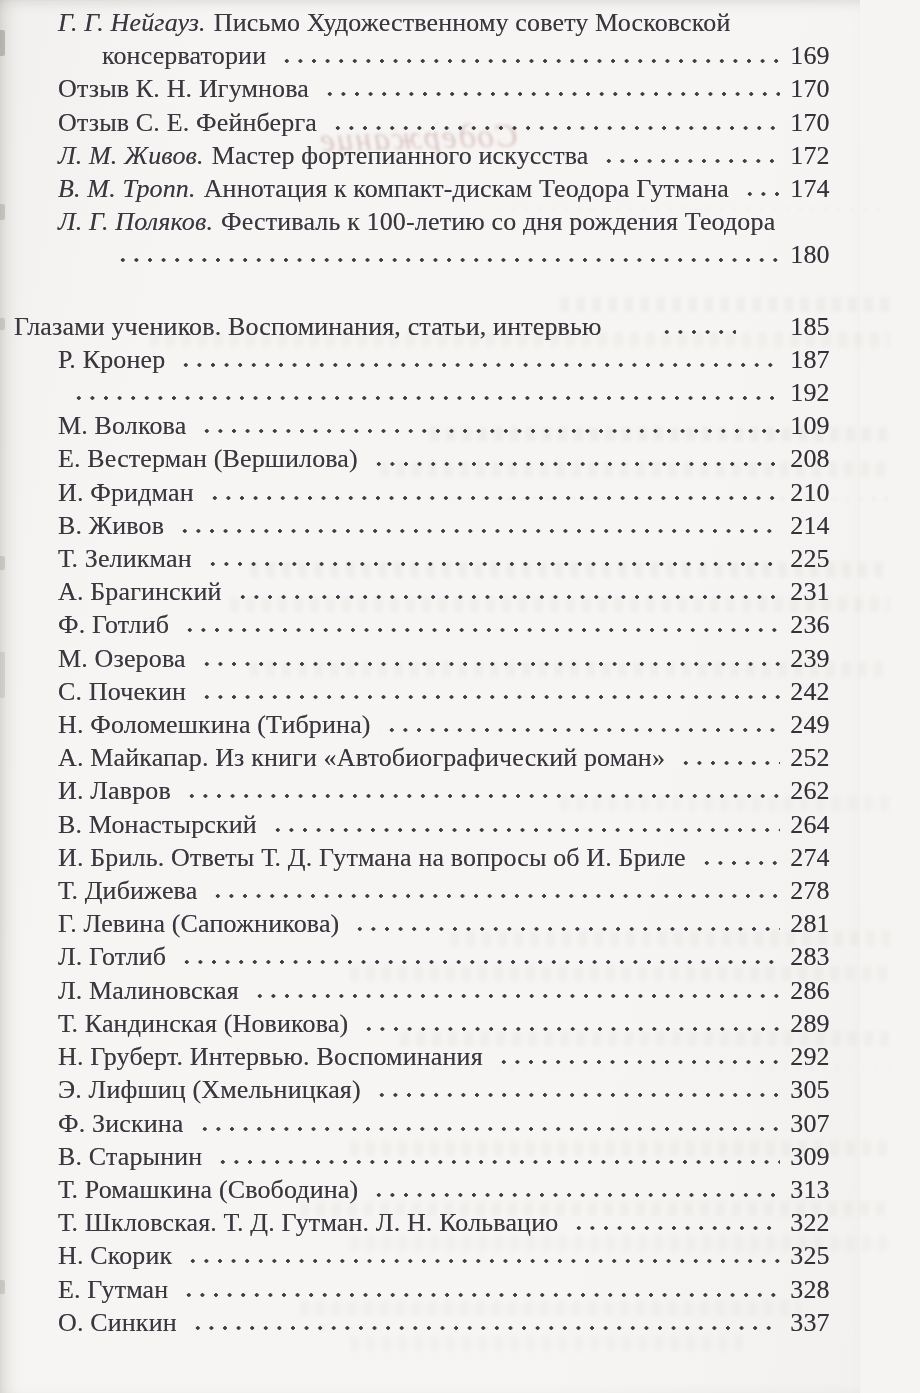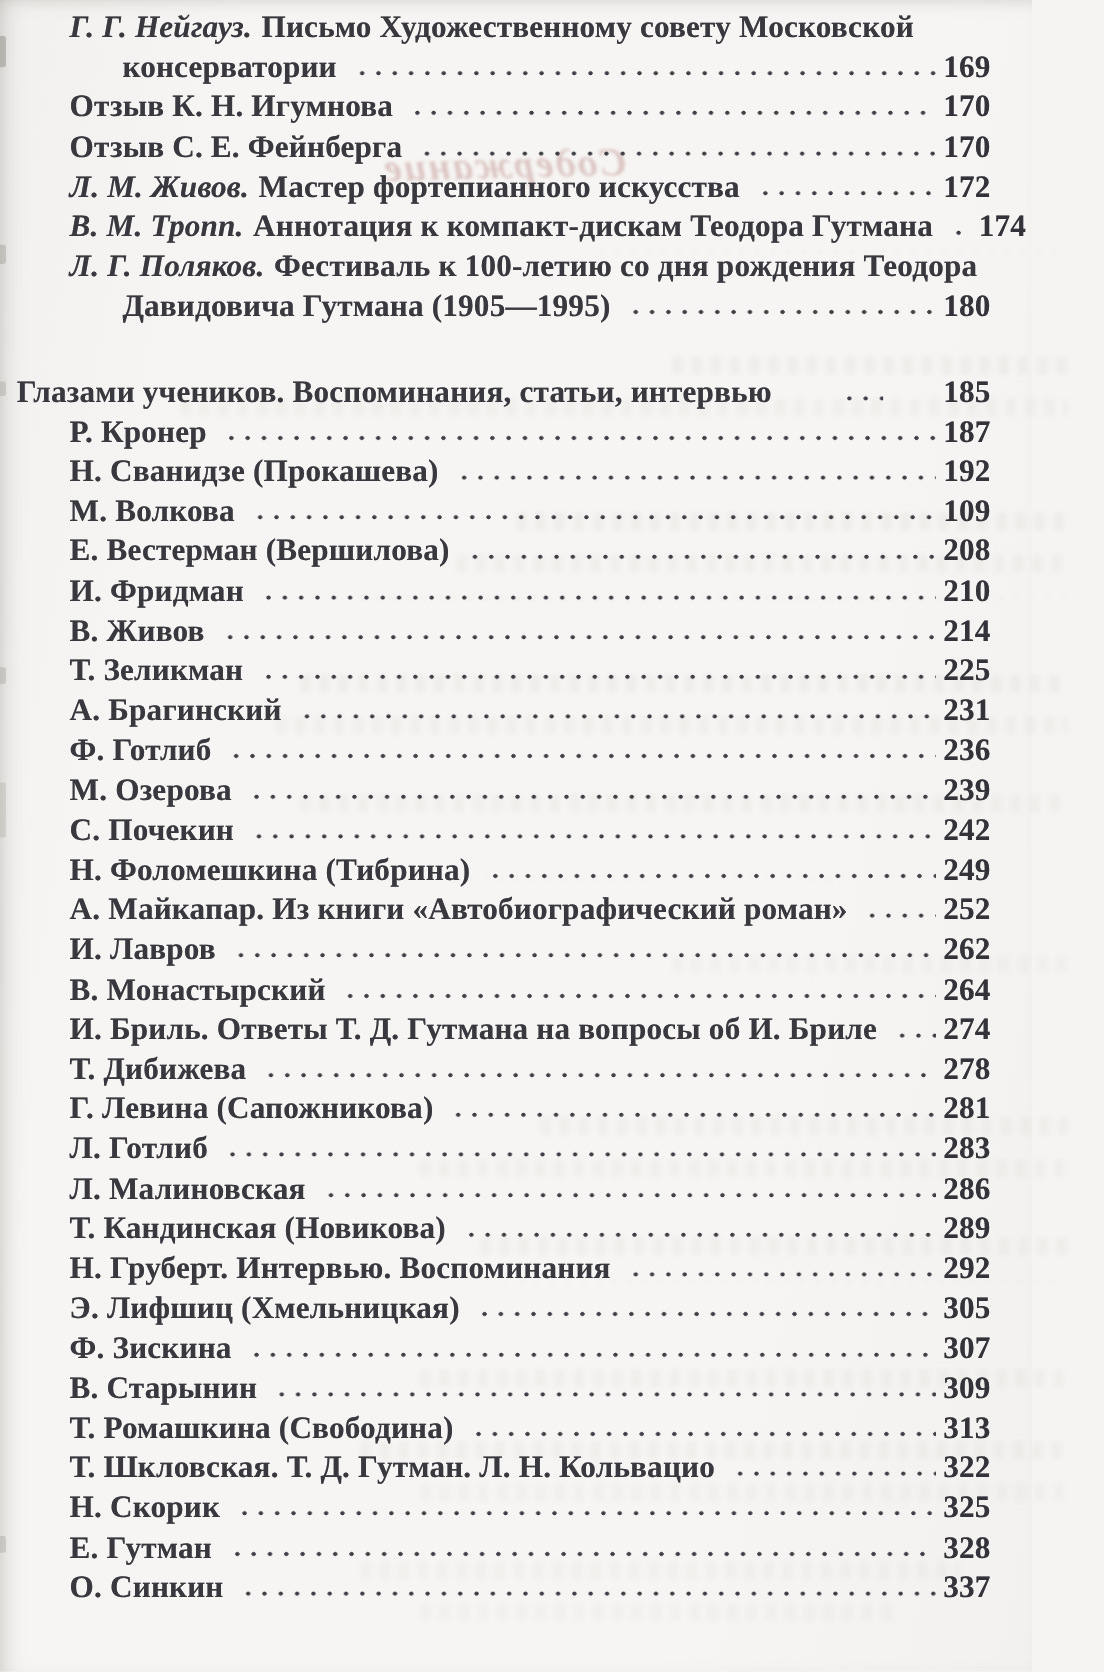--- a/index.html
+++ b/index.html
@@ -7,37 +7,36 @@
     width:920px;height:1393px;overflow:hidden;
     font-family:"Liberation Serif","DejaVu Serif",serif;
     background:#f5f4f2;
   }
   .page{
     position:relative;width:860px;height:1393px;box-sizing:border-box;
     padding:6px 26px 0 14px;
     background:linear-gradient(100deg,#f1f0ee 0%,#f6f5f3 18%,#f6f5f3 72%,#f2f1ef 100%);
     box-shadow:inset 14px 0 22px -16px rgba(120,115,108,.45), inset 0 10px 18px -14px rgba(120,115,108,.35);
     color:#39383f;
-    font-weight:bold;
   }
   
   .toc{position:relative;z-index:3;font-size:26px;line-height:33.2px;letter-spacing:.15px;}
   .row{display:flex;align-items:baseline;white-space:nowrap;
        text-shadow:0 0 .5px rgba(57,56,63,.55);}
   .row.entry{padding-left:44px;}
   .row.cont{padding-left:88px;}
   .row.section{padding-left:0;margin-top:38px;gap:44px;}
   .author{font-style:italic;margin-right:8px;}
   .leader{
     flex:1 1 auto;min-width:22px;margin:0 6px 0 10px;height:9px;align-self:baseline;
     background-image:radial-gradient(circle,rgba(54,53,60,.95) 1.55px,rgba(54,53,60,0) 2px);
     background-size:13.6px 6px;background-repeat:repeat-x;
     background-position:4px bottom;
   }
-  .pagenum{min-width:48px;text-align:left;color:#34333a;}
+  .pagenum{min-width:48px;text-align:center;color:#34333a;}
   
   .ghost-layer{position:absolute;inset:0;z-index:1;pointer-events:none;}
   .watermark{
     position:absolute;left:318px;top:120px;z-index:1;
     font-style:italic;font-size:33px;letter-spacing:2px;
     color:#c39896;opacity:.5;filter:blur(1.4px);
     transform:scaleX(-1) rotate(1.5deg);
   }
   .ghost{
     position:absolute;height:15px;border-radius:2px;filter:blur(2.2px);
@@ -112,36 +111,34 @@
         <span class="author">В. М. Тропп.</span>
         <span class="t">Аннотация к компакт-дискам Теодора Гутмана</span>
         <span class="leader"></span>
         <span class="pagenum">174</span>
       </div>
       <div class="row entry">
         <span class="author">Л. Г. Поляков.</span>
         <span class="t">Фестиваль к 100-летию со дня рождения Теодора</span>
       </div>
       <div class="row cont">
-        <span class="t">Давидовича Гутмана (1905—1995)</span>
         <span class="leader"></span>
         <span class="pagenum">180</span>
       </div>
       <div class="row section">
         <span class="t">Глазами учеников. Воспоминания, статьи, интервью</span>
         <span class="leader"></span>
         <span class="pagenum">185</span>
       </div>
       <div class="row entry">
         <span class="t">Р. Кронер</span>
         <span class="leader"></span>
         <span class="pagenum">187</span>
       </div>
       <div class="row entry">
-        <span class="t">Н. Сванидзе (Прокашева)</span>
         <span class="leader"></span>
         <span class="pagenum">192</span>
       </div>
       <div class="row entry">
         <span class="t">М. Волкова</span>
         <span class="leader"></span>
         <span class="pagenum">109</span>
       </div>
       <div class="row entry">
         <span class="t">Е. Вестерман (Вершилова)</span>

